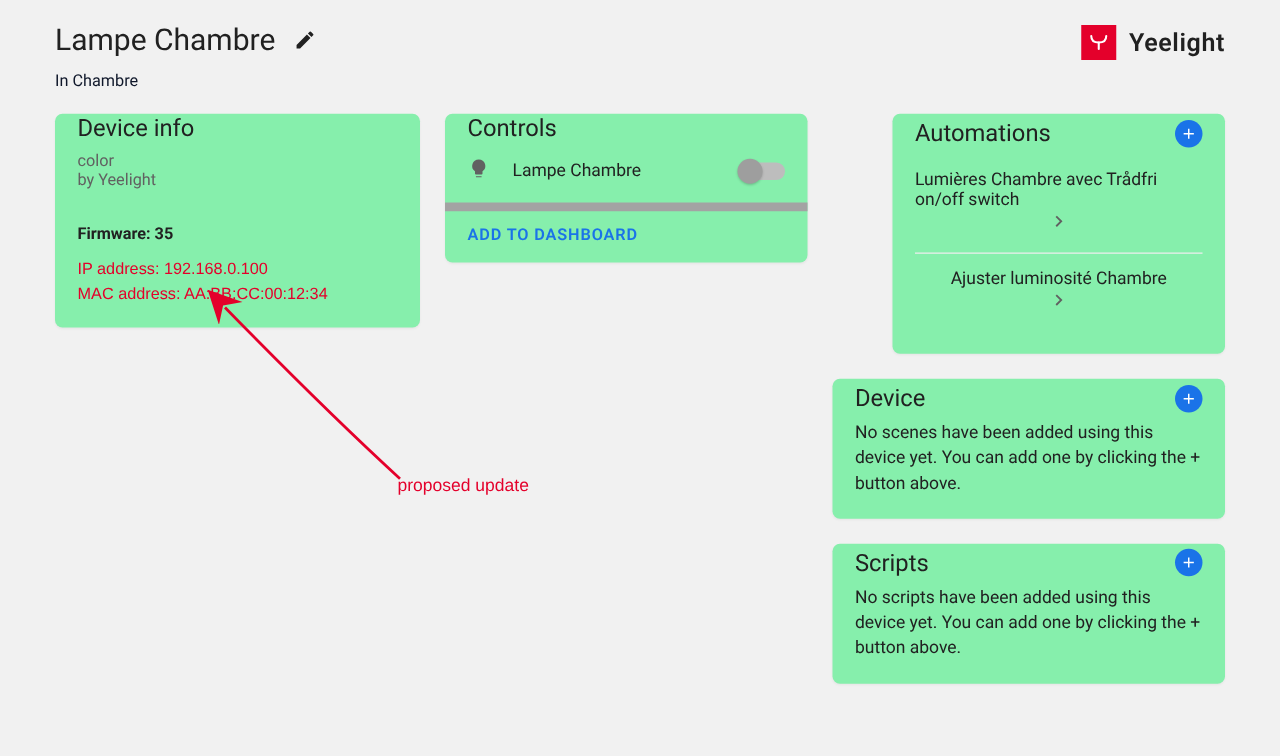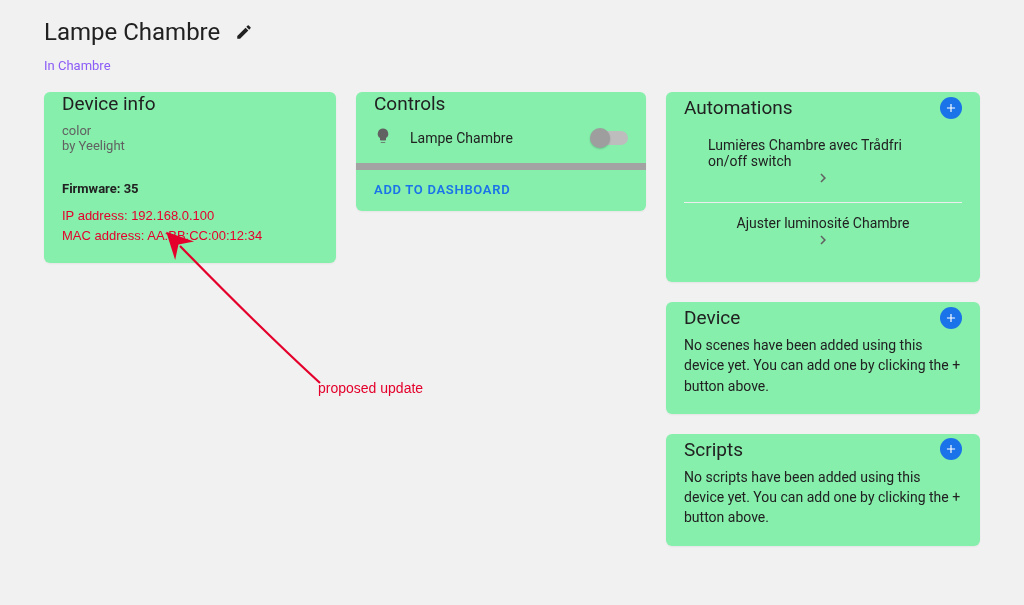--- a/index.html
+++ b/index.html
@@ -2,29 +2,29 @@
 <html><head>
 <meta charset="utf-8">
 <style>
   * { box-sizing: border-box; margin: 0; padding: 0; }
   html, body { width: 1024px; height: 605px; font-family: -apple-system, BlinkMacSystemFont, "Segoe UI", Roboto, Arial, sans-serif; background: #f1f1f1; color: #212121; }
   .page { position: relative; width: 1024px; height: 493px; padding: 18px 44px 20px 44px; }
   .header { display: flex; justify-content: space-between; align-items: flex-start; margin-bottom: 18px; }
   .title-row { display: flex; align-items: center; gap: 10px; }
   .title { font-size: 24px; font-weight: 400; color: #212121; }
   .edit-btn { width: 28px; height: 28px; display: inline-flex; align-items: center; justify-content: center; cursor: pointer; color: #212121; }
-  .location-link { color: #8b5cf6; font-size: 13px; text-decoration: none; margin-top: 12px; display: inline-block; }
+  .location-link { color: #0f172a; font-size: 13px; text-decoration: none; margin-top: 12px; display: inline-block; }
   .brand { display: flex; align-items: center; gap: 10px; margin-top: 2px;}
   .brand-logo { width: 28px; height: 28px; background: #e4002b; display: inline-flex; align-items: center; justify-content: center; color:#fff;}
   .brand-name { font-size: 20px; font-weight: 600; letter-spacing: .5px; color:#212121;}
   .columns { display: flex; gap: 20px; align-items: flex-start; }
   .col { display: flex; flex-direction: column; gap: 20px; }
   .col-left { width: 292px; }
   .col-mid  { width: 290px; }
-  .col-right{ flex: 1; }
+  .col-right{ flex: 1; align-items: flex-end; }
   .card { background: #86efac; border-radius: 6px; padding: 0 18px 18px 18px; box-shadow: 0 1px 2px rgba(0,0,0,.05); }
   .card h2 { font-size: 19px; font-weight: 400; color:#212121; margin-bottom: 8px;}
   .dev-type { font-size: 13px; color:#616161; margin-top:4px;}
   .dev-by   { font-size: 13px; color:#616161; }
   .dev-fw   { font-size: 13px; color:#212121; margin-top: 28px; font-weight: bold; }
   .proposed { color:#e4002b; font-size: 13px; line-height: 1.5; margin-top: 10px; font-family: Arial, sans-serif;}
   .card-head { display: flex; justify-content: space-between; align-items: center; margin-top:4px; margin-bottom: 6px;}
   .plus-btn { width: 22px; height: 22px; border-radius: 50%; background: #1a73e8; display:inline-flex; align-items:center; justify-content:center; color:#fff; cursor:pointer;}
   .row-item { display:flex; justify-content:space-between; align-items:center; padding: 12px 0; font-size:14px; color:#212121; cursor:pointer;flex-direction:column;}
   .row-item + .row-item { border-top: 1px solid #eee; }
@@ -50,20 +50,29 @@
         <span class="title">Lampe Chambre</span>
         <span class="edit-btn">
           <svg width="18" height="18" viewBox="0 0 24 24" fill="currentColor">
               <path d="M3 17.25V21h3.75L17.81 9.94l-3.75-3.75L3 17.25zM20.71 7.04a1 1 0 0 0 0-1.41l-2.34-2.34a1 1 0 0 0-1.41 0l-1.83 1.83 3.75 3.75 1.83-1.83z"></path>
             </svg>
         </span>
       </div>
       <a class="location-link" href="#">
         <span>In </span><span>Chambre</span>
       </a>
+    </div>
+    <div class="brand">
+      <span class="brand-logo">
+        <svg width="18" height="18" viewBox="0 0 24 24" fill="none" stroke="#fff" stroke-width="2.2">
+            <path d="M4 5 Q4 12 12 12 Q20 12 20 5" stroke-linecap="round"></path>
+            <path d="M12 12 V19" stroke-linecap="round"></path>
+          </svg>
+      </span>
+      <span class="brand-name">Yeelight</span>
     </div>
   </div>
 
   <div class="columns">
 
     <div class="col col-left">
       <div class="card">
         <h2>Device info</h2>
         <div class="dev-type">color</div>
         <div class="dev-by">by Yeelight</div>

